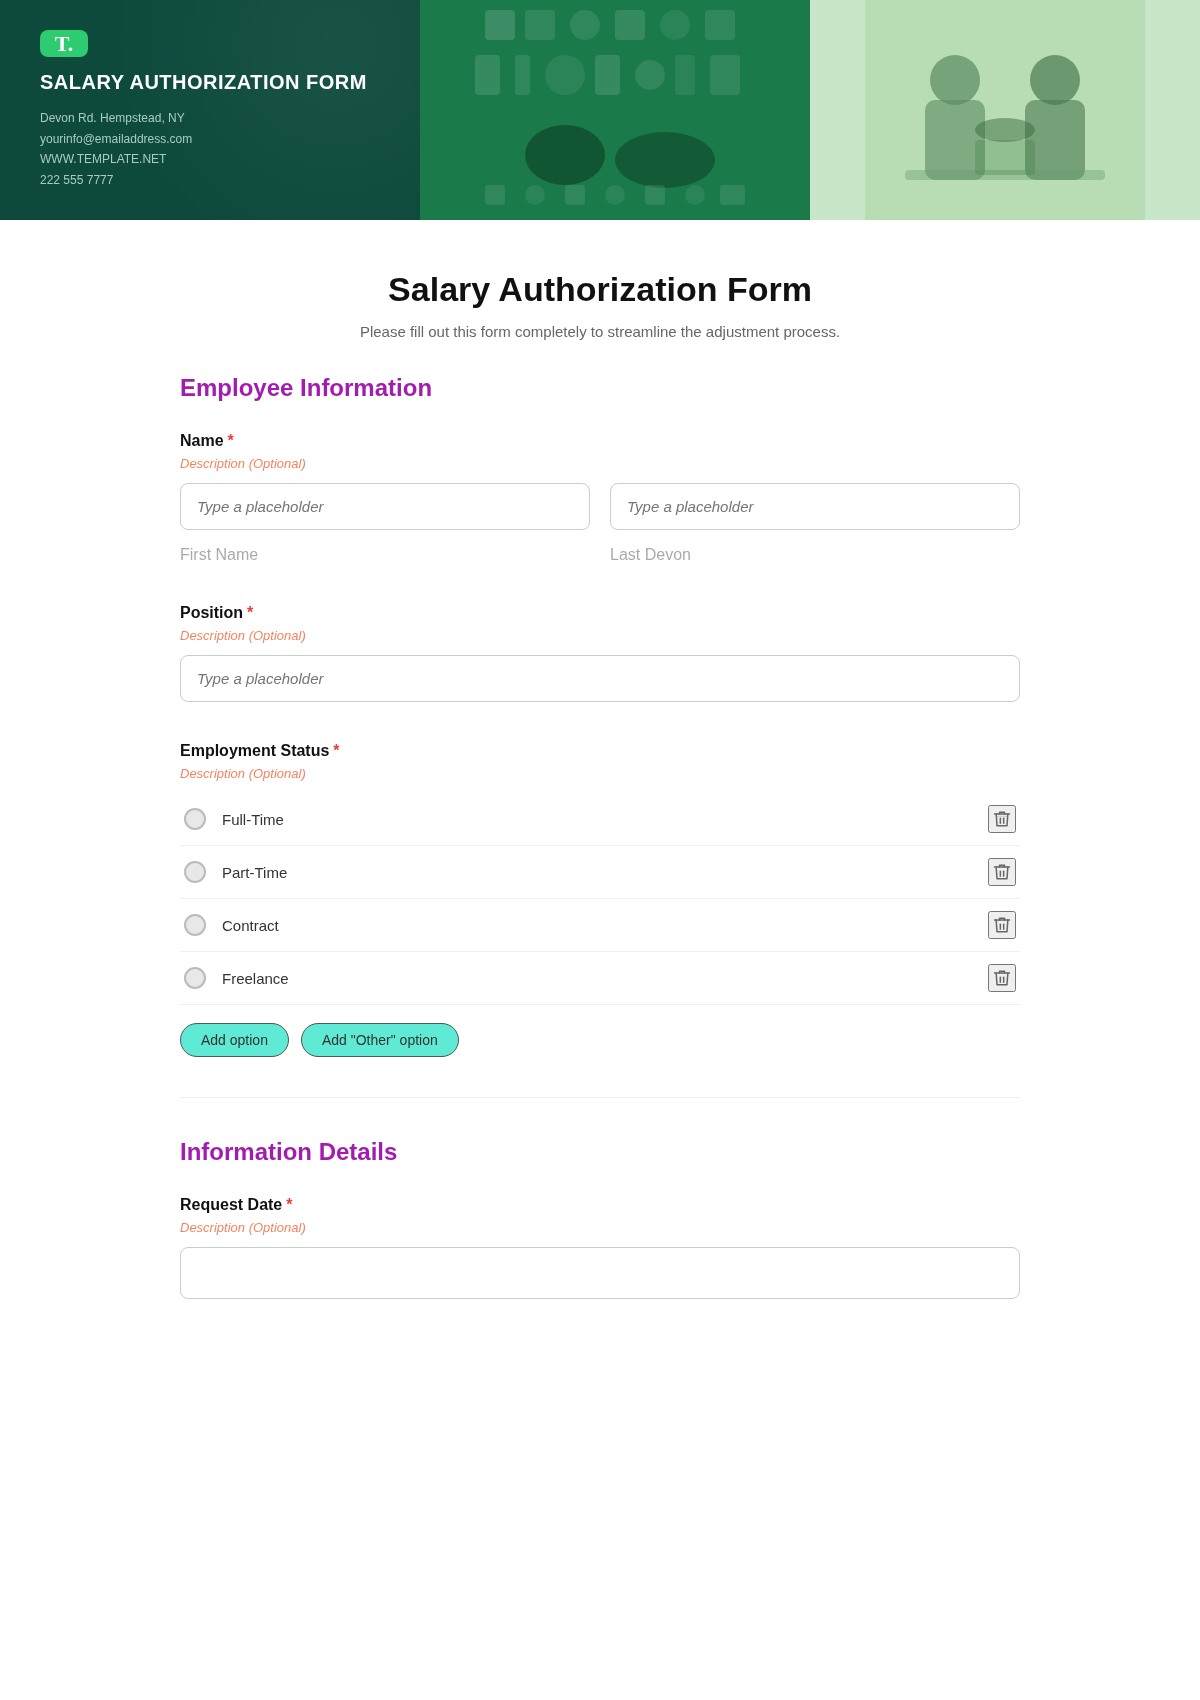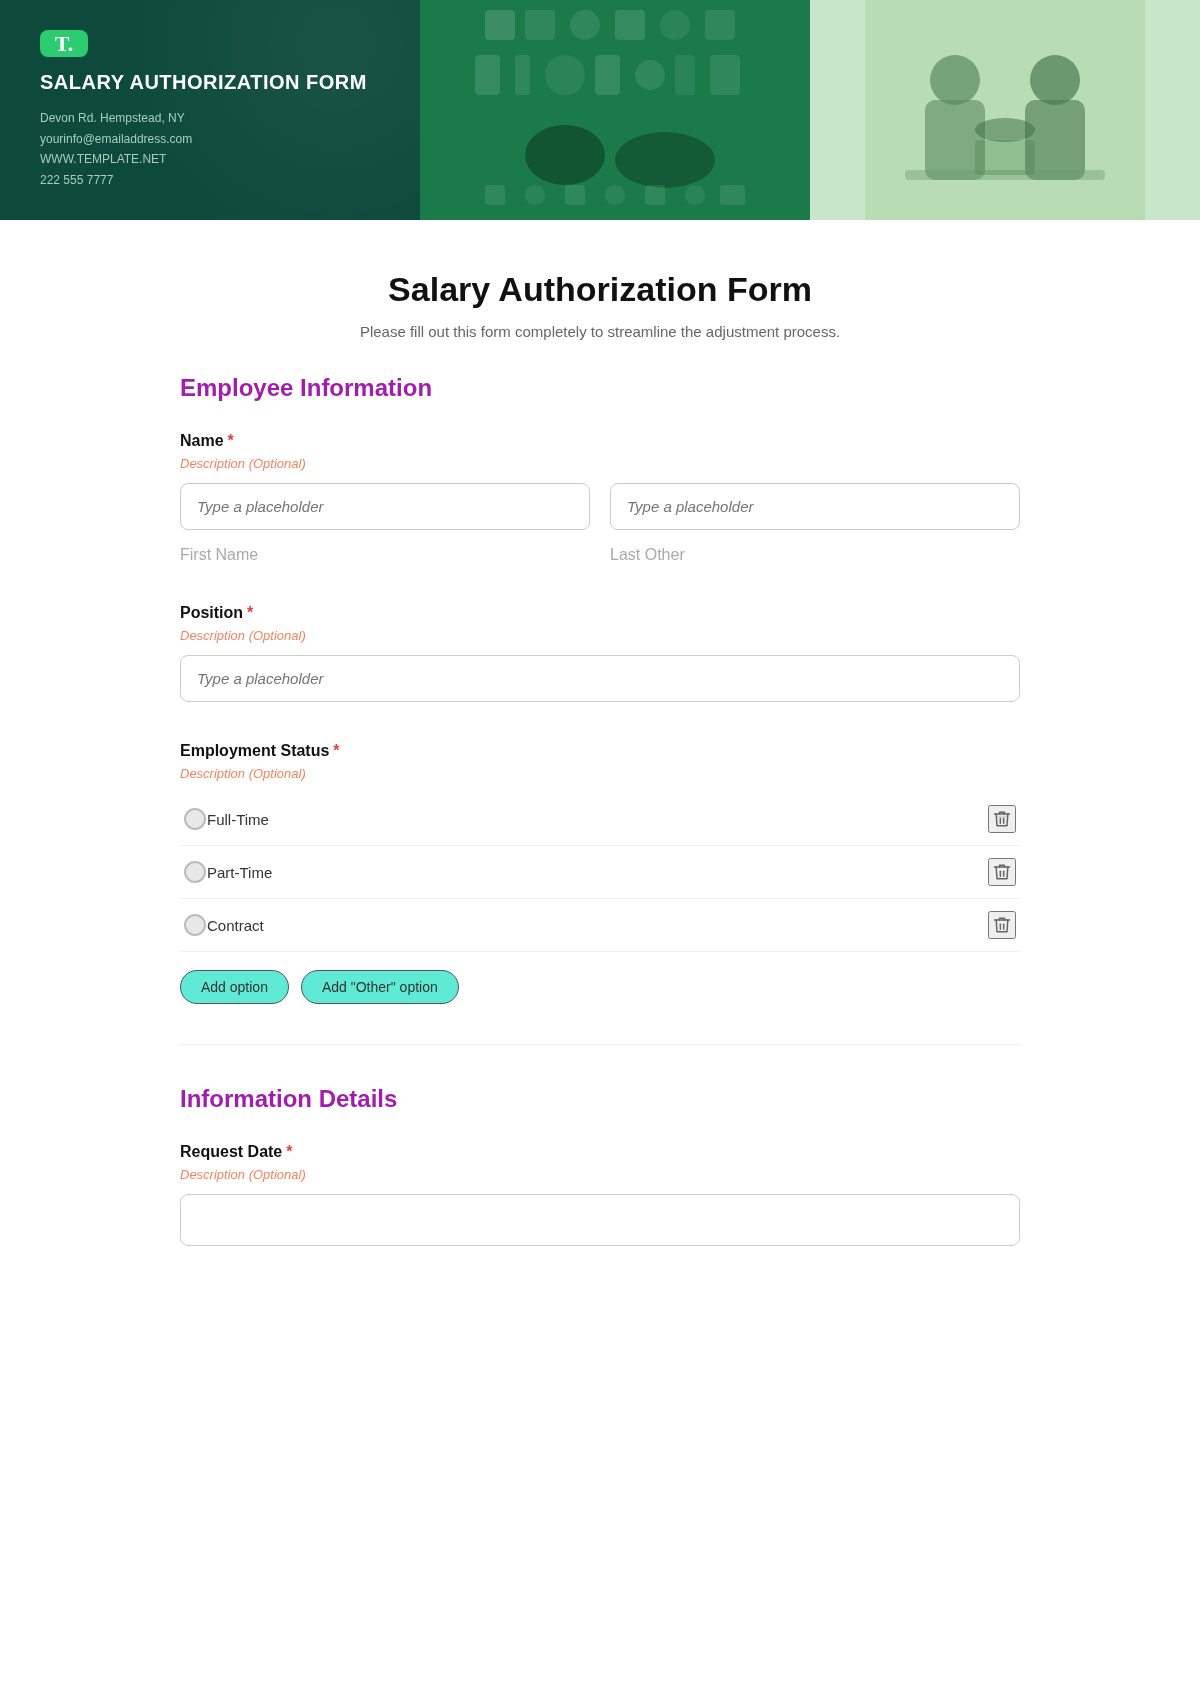--- a/index.html
+++ b/index.html
@@ -181,21 +181,21 @@
     .radio-option-row {
       display: flex;
       align-items: center;
       justify-content: space-between;
       padding: 12px 4px;
       border-bottom: 1px solid #f0f0f0;
     }
     .radio-left {
       display: flex;
       align-items: center;
-      gap: 1px;
+      gap: 16px;
     }
     .radio-circle {
       width: 22px;
       height: 22px;
       border-radius: 50%;
       border: 2px solid #bbb;
       background: #e8e8e8;
       flex-shrink: 0;
     }
     .radio-label {
@@ -332,21 +332,21 @@
       <span class="required-star">*</span>
     </div>
     <div class="field-desc">Description (Optional)</div>
     <div class="input-row">
       <div class="input-wrap">
         <input type="text" class="text-input" placeholder="Type a placeholder" style="">
         <span class="input-sub-label">First Name</span>
       </div>
       <div class="input-wrap">
         <input type="text" class="text-input" placeholder="Type a placeholder" style="">
-        <span class="input-sub-label">Last Other</span>
+        <span class="input-sub-label">Last Devon</span>
       </div>
     </div>
   </div>
 
   <div class="field-group">
     <div class="field-label">
       <span>Position</span>
       <span class="required-star">*</span>
     </div>
     <div class="field-desc">Description (Optional)</div>
@@ -404,20 +404,35 @@
           <svg viewBox="0 0 24 24" fill="none" stroke="currentColor" stroke-width="1.8" stroke-linecap="round" stroke-linejoin="round">
             <polyline points="3 6 5 6 21 6"></polyline>
             <path d="M19 6l-1 14H6L5 6"></path>
             <path d="M10 11v6"></path>
             <path d="M14 11v6"></path>
             <path d="M9 6V4h6v2"></path>
           </svg>
         </button>
       </div>
 
+      <div class="radio-option-row">
+        <div class="radio-left">
+          <div class="radio-circle"></div>
+          <span class="radio-label">Freelance</span>
+        </div>
+        <button class="trash-icon" title="Delete option">
+          <svg viewBox="0 0 24 24" fill="none" stroke="currentColor" stroke-width="1.8" stroke-linecap="round" stroke-linejoin="round">
+            <polyline points="3 6 5 6 21 6"></polyline>
+            <path d="M19 6l-1 14H6L5 6"></path>
+            <path d="M10 11v6"></path>
+            <path d="M14 11v6"></path>
+            <path d="M9 6V4h6v2"></path>
+          </svg>
+        </button>
+      </div>
 
     </div>
 
     <div class="add-options-row">
       <button class="add-option-btn">Add option</button>
       <button class="add-option-btn">Add "Other" option</button>
     </div>
   </div>
 
   <div class="section-divider"></div>

